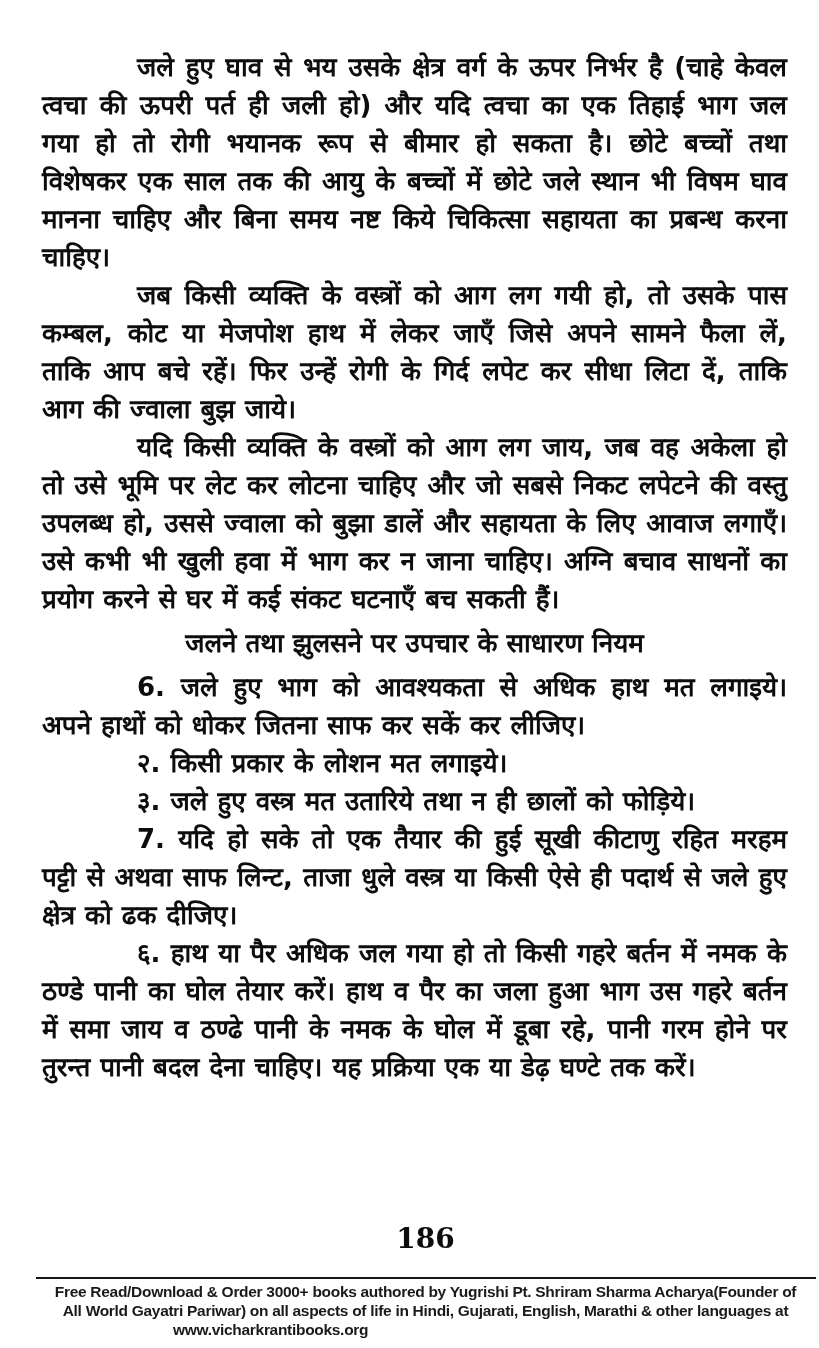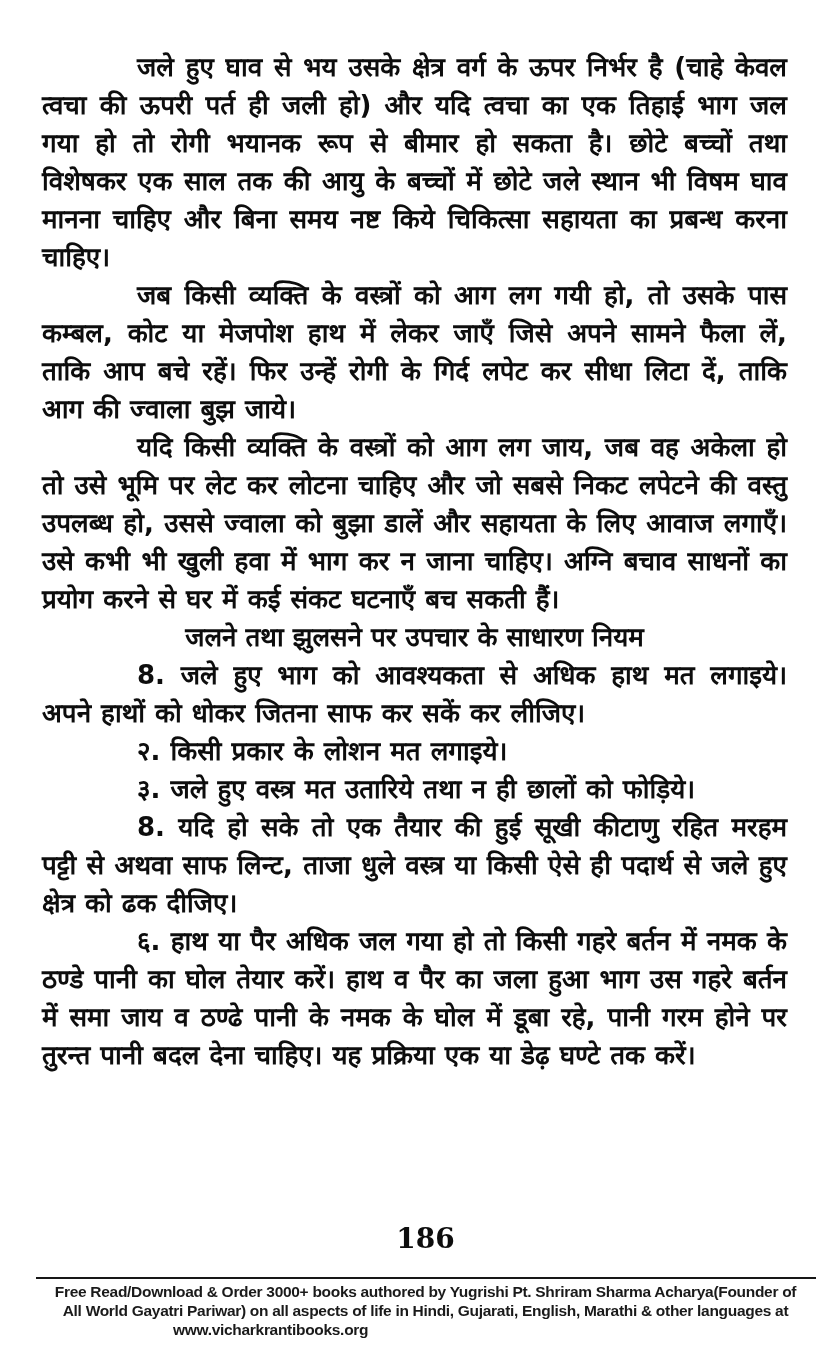--- a/index.html
+++ b/index.html
@@ -29,21 +29,21 @@
     font-family: "DejaVu Sans", sans-serif;
     font-weight: 700;
     font-size: 26px;
     line-height: 38px;
     text-align: justify;
     text-indent: 95px;
     letter-spacing: 0px;
     word-spacing: 1px;
   }
   .heading {
-    margin: 0;
+    margin: 6px;
     font-family: "DejaVu Sans", sans-serif;
     font-weight: 700;
     font-size: 26px;
     line-height: 38px;
     text-align: center;
     text-indent: 0;
   }
   .page-number {
     position: absolute;
     top: 1222px;
@@ -93,24 +93,24 @@
 
 <div class="page">
 
   <div class="content">
     <p class="body-para">जले हुए घाव से भय उसके क्षेत्र वर्ग के ऊपर निर्भर है (चाहे केवल त्वचा की ऊपरी पर्त ही जली हो) और यदि त्वचा का एक तिहाई भाग जल गया हो तो रोगी भयानक रूप से बीमार हो सकता है। छोटे बच्चों तथा विशेषकर एक साल तक की आयु के बच्चों में छोटे जले स्थान भी विषम घाव मानना चाहिए और बिना समय नष्ट किये चिकित्सा सहायता का प्रबन्ध करना चाहिए।</p>
     <p class="body-para">जब किसी व्यक्ति के वस्त्रों को आग लग गयी हो, तो उसके पास कम्बल, कोट या मेजपोश हाथ में लेकर जाएँ जिसे अपने सामने फैला लें, ताकि आप बचे रहें। फिर उन्हें रोगी के गिर्द लपेट कर सीधा लिटा दें, ताकि आग की ज्वाला बुझ जाये।</p>
     <p class="body-para">यदि किसी व्यक्ति के वस्त्रों को आग लग जाय, जब वह अकेला हो तो उसे भूमि पर लेट कर लोटना चाहिए और जो सबसे निकट लपेटने की वस्तु उपलब्ध हो, उससे ज्वाला को बुझा डालें और सहायता के लिए आवाज लगाएँ। उसे कभी भी खुली हवा में भाग कर न जाना चाहिए। अग्नि बचाव साधनों का प्रयोग करने से घर में कई संकट घटनाएँ बच सकती हैं।</p>
 
     <h2 class="heading">जलने तथा झुलसने पर उपचार के साधारण नियम</h2>
 
-    <p class="list-item">8. जले हुए भाग को आवश्यकता से अधिक हाथ मत लगाइये। अपने हाथों को धोकर जितना साफ कर सकें कर लीजिए।</p>
+    <p class="list-item">6. जले हुए भाग को आवश्यकता से अधिक हाथ मत लगाइये। अपने हाथों को धोकर जितना साफ कर सकें कर लीजिए।</p>
     <p class="list-item">२. किसी प्रकार के लोशन मत लगाइये।</p>
     <p class="list-item">३. जले हुए वस्त्र मत उतारिये तथा न ही छालों को फोड़िये।</p>
-    <p class="list-item">8. यदि हो सके तो एक तैयार की हुई सूखी कीटाणु रहित मरहम पट्टी से अथवा साफ लिन्ट, ताजा धुले वस्त्र या किसी ऐसे ही पदार्थ से जले हुए क्षेत्र को ढक दीजिए।</p>
+    <p class="list-item">7. यदि हो सके तो एक तैयार की हुई सूखी कीटाणु रहित मरहम पट्टी से अथवा साफ लिन्ट, ताजा धुले वस्त्र या किसी ऐसे ही पदार्थ से जले हुए क्षेत्र को ढक दीजिए।</p>
     <p class="list-item">६. हाथ या पैर अधिक जल गया हो तो किसी गहरे बर्तन में नमक के ठण्डे पानी का घोल तेयार करें। हाथ व पैर का जला हुआ भाग उस गहरे बर्तन में समा जाय व ठण्ढे पानी के नमक के घोल में डूबा रहे, पानी गरम होने पर तुरन्त पानी बदल देना चाहिए। यह प्रक्रिया एक या डेढ़ घण्टे तक करें।</p>
   </div>
 
   <div class="page-number">186</div>
 
   <div class="footer">
     <div class="footer-rule"></div>
     <div class="footer-line">Free Read/Download &amp; Order 3000+ books authored by Yugrishi Pt. Shriram Sharma Acharya(Founder of</div>
     <div class="footer-line">All World Gayatri Pariwar) on all aspects of life in Hindi, Gujarati, English, Marathi &amp; other languages at</div>
     <div class="footer-urls">

